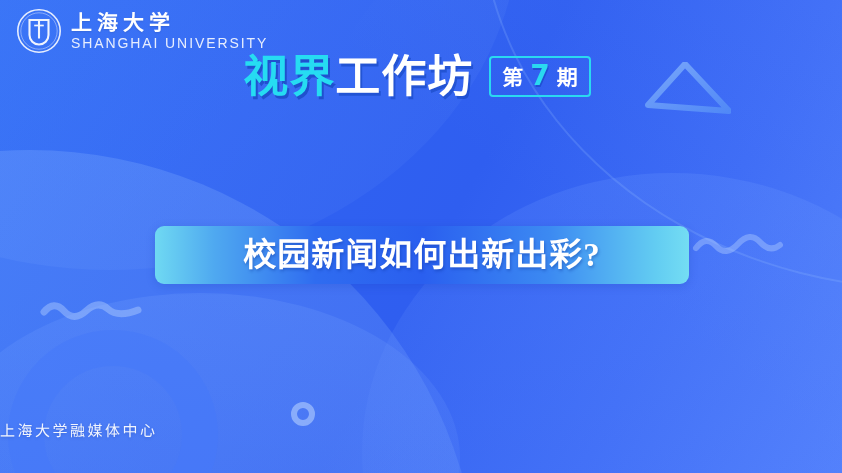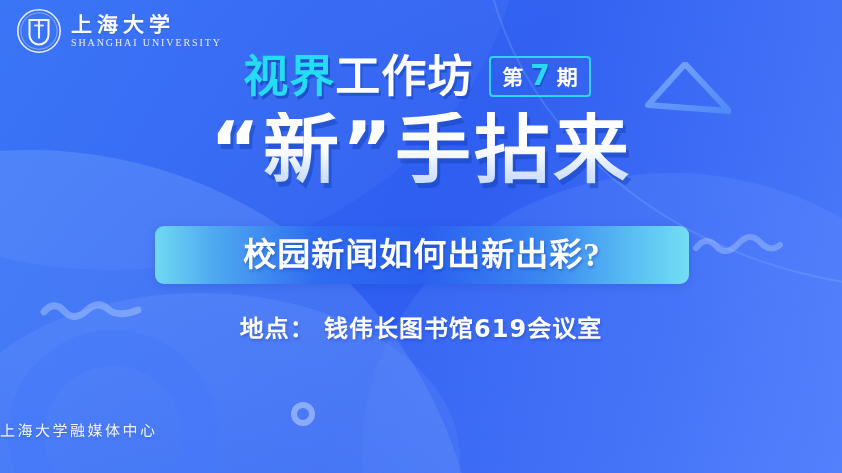--- a/index.html
+++ b/index.html
@@ -106,25 +106,24 @@
   .logo-cn {
     font-size: 21px;
     letter-spacing: 5px;
     color: #ffffff;
     font-weight: 700;
     line-height: 1;
     font-family: "DejaVu Sans", "Liberation Sans", sans-serif;
     text-shadow: 0 1px 2px rgba(0,0,0,0.10);
   }
   .logo-en {
-    font-size: 10px;
+    font-size: 14px;
     letter-spacing: 1.9px;
     color: rgba(255,255,255,0.88);
     line-height: 1;
-    font-family: Liberation Serif, serif;
   }
 
   
   .series-row {
     position: absolute;
     left: 0; right: 8px; top: 27px;
     display: flex;
     align-items: center;
     justify-content: center;
     gap: 16px;
@@ -287,25 +286,23 @@
     <div class="series-title">
       <span class="hl">视界</span><span class="wh">工作坊</span>
     </div>
     <div class="issue-badge">
       <span class="lab">第</span>
       <span class="num">7</span>
       <span class="lab">期</span>
     </div>
   </div>
 
-  <div class="headline">“新”手拈来</div>
 
   <div class="subtitle-bar">
     <div class="subtitle-text">校园新闻如何出新出彩?</div>
   </div>
 
   <div class="info-block">
-    <div class="info-line">地点： 钱伟长图书馆619会议室</div>
   </div>
 
   <div class="footer">上海大学融媒体中心</div>
 
 </div>
 
 </body></html>

